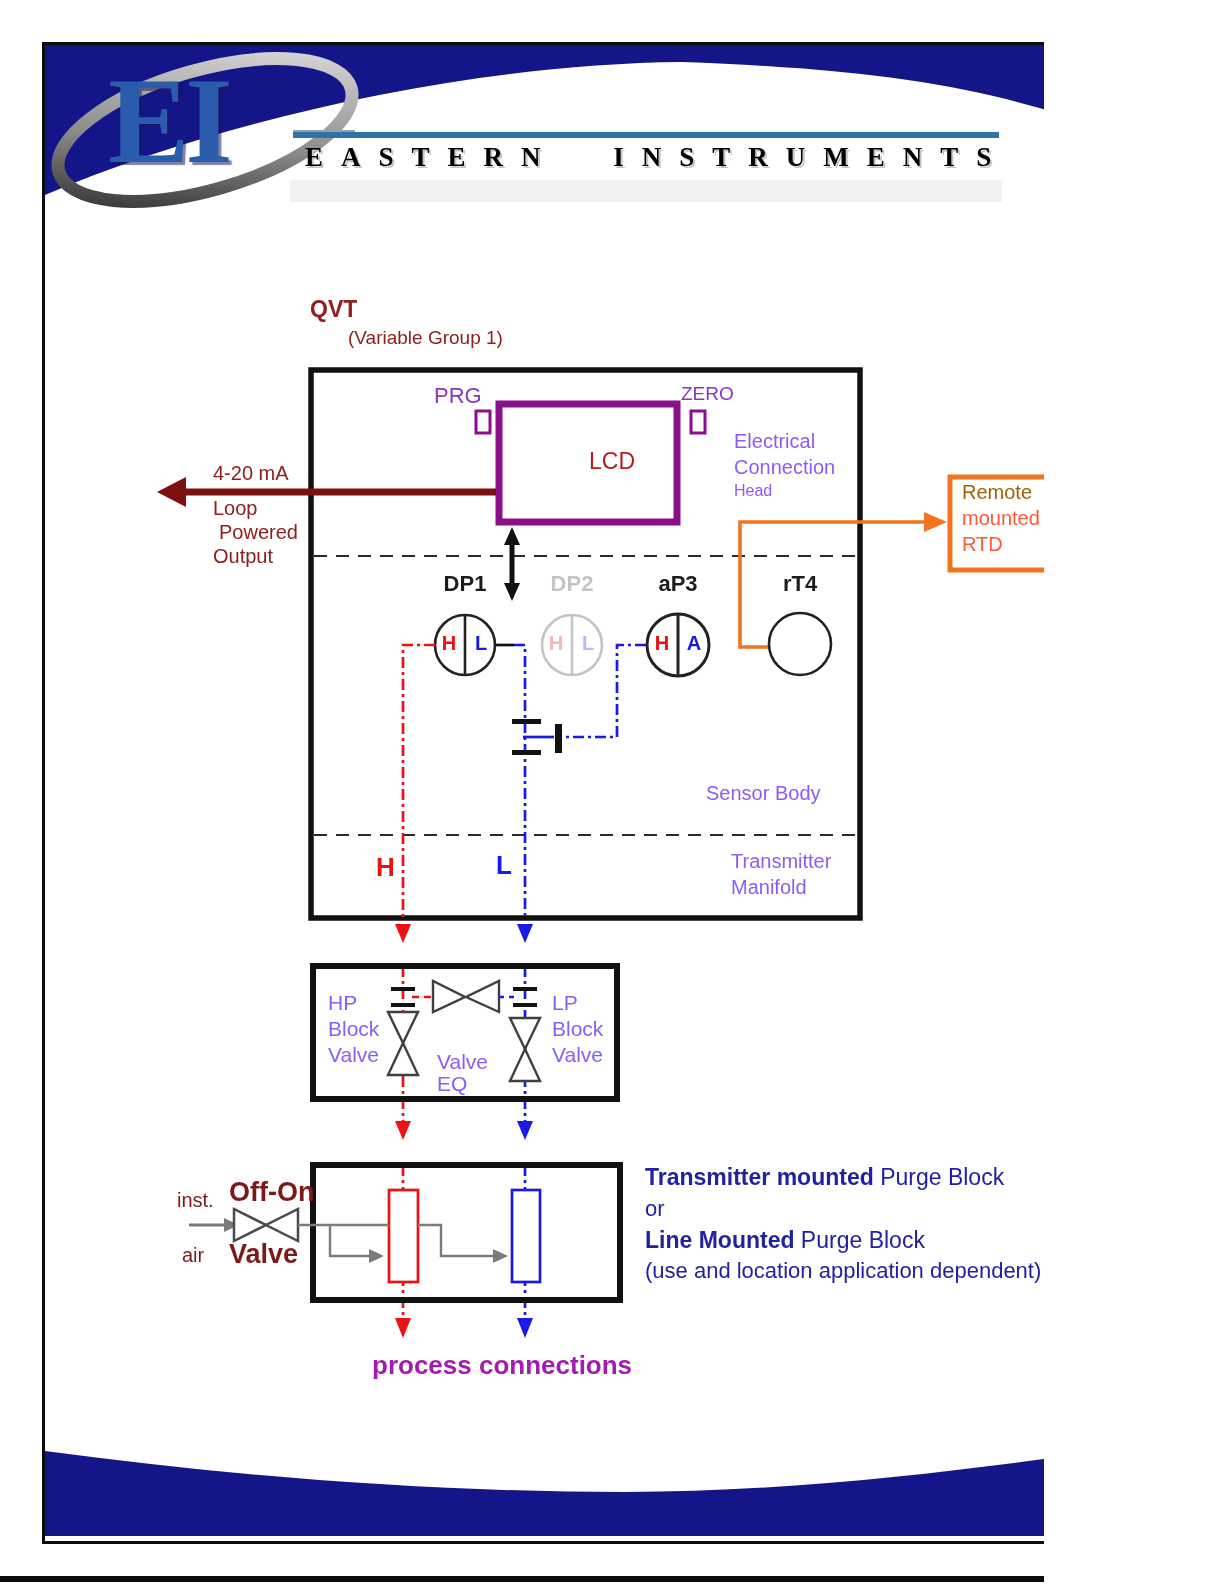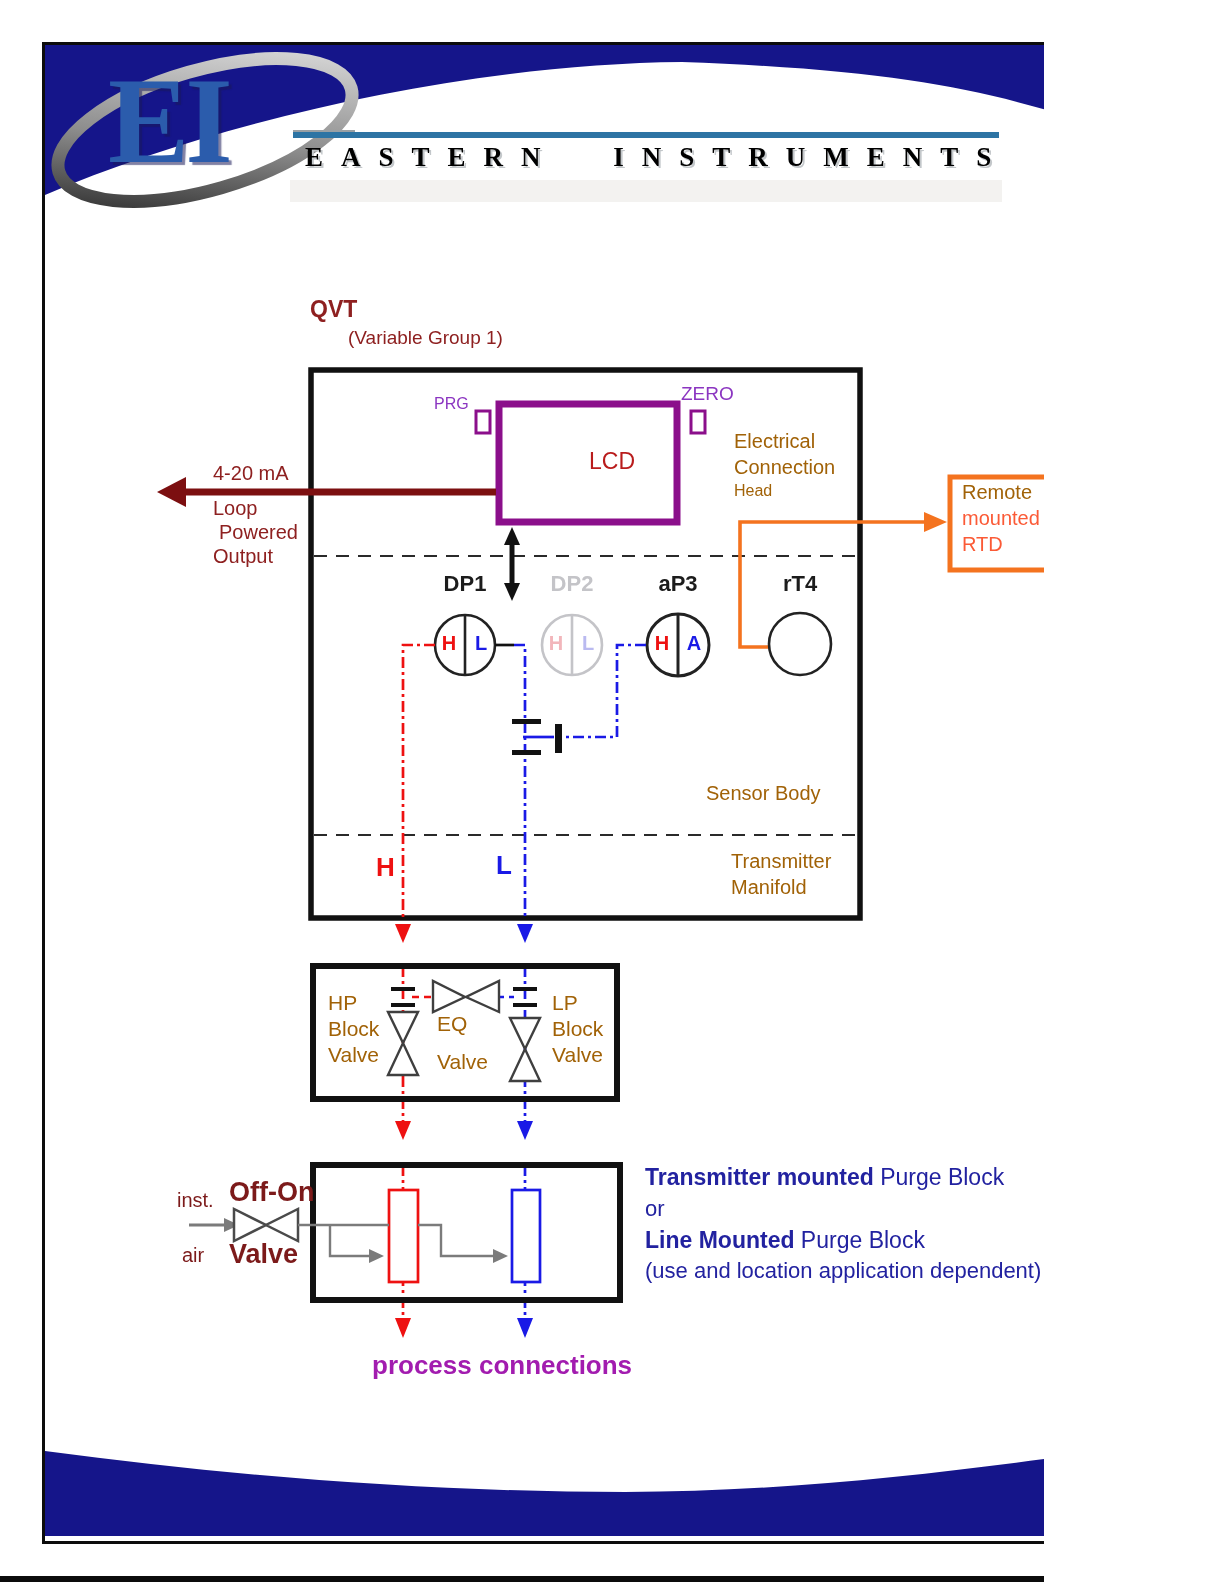--- a/index.html
+++ b/index.html
@@ -5,21 +5,21 @@
   html,body{margin:0;padding:0;background:#fff;}
   .page{position:relative;width:1044px;height:1585px;background:#ffffff;overflow:hidden;
         font-family:"Liberation Sans", sans-serif;}
   .abs{position:absolute;}
   .sheet{left:42px;top:42px;width:1140px;height:1496px;border:3px solid #0c0c0c;background:#fff;}
   .txt{position:absolute;white-space:nowrap;z-index:5;}
   .darkred{color:#8e2020;}
   .maroon{color:#7c1a1a;}
   .purpletxt{color:#8b35c1;}
   .navytxt{color:#2222a0;}
-  .blk{color:#a16207;}
+  .blk{color:#8b5cf6;}
   .brand-text{font-family:"Liberation Serif", serif;font-weight:bold;color:#000000;
               letter-spacing:18px;word-spacing:30px;font-size:27px;
               text-shadow:2px 2px 0 #c3c7ca;margin-left:13px;}
   .logo-ei{font-family:"Liberation Serif", serif;font-weight:bold;color:#2b5cac;
            font-size:122px;letter-spacing:-4px;line-height:1;
            text-shadow:3px 3px 1px rgba(25,25,90,0.55);}
   svg{position:absolute;left:0;top:0;z-index:3;}
   .under{z-index:1;}
   .center{transform:translateX(-50%);}
 </style>
@@ -131,21 +131,21 @@
     <path d="M298,1225 H389" fill="none" stroke="#7b7b7b" stroke-width="2.4"></path>
     <path d="M330,1225 V1256 H370" fill="none" stroke="#7b7b7b" stroke-width="2.4"></path>
     <polygon points="384,1256 369,1249 369,1263" fill="#7b7b7b"></polygon>
     <path d="M418,1225 H441 V1256 H494" fill="none" stroke="#7b7b7b" stroke-width="2.4"></path>
     <polygon points="508,1256 493,1249 493,1263" fill="#7b7b7b"></polygon>
   </svg>
 
   <div class="txt darkred" style="left:310px;top:296px;font-size:23px;font-weight:bold;">QVT</div>
   <div class="txt darkred" style="left:308px;top:327px;font-size:19px;margin-left:40px;">(Variable Group 1)</div>
 
-  <div class="txt purpletxt" style="left:434px;top:383px;font-size:16px;margin-top:12px;">PRG</div>
+  <div class="txt purpletxt" style="left:434px;top:383px;font-size:22px;">PRG</div>
   <div class="txt purpletxt" style="left:681px;top:383px;font-size:19px;">ZERO</div>
   <div class="txt center" style="left:612px;top:448px;font-size:23px;color:#b91c1c;">LCD</div>
 
   <div class="txt blk" style="left:734px;top:430px;font-size:20px;">Electrical</div>
   <div class="txt blk" style="left:734px;top:456px;font-size:20px;">Connection</div>
   <div class="txt blk" style="left:734px;top:482px;font-size:16px;">Head</div>
 
   <div class="txt darkred" style="left:213px;top:462px;font-size:20px;">4-20 mA</div>
   <div class="txt darkred" style="left:213px;top:497px;font-size:20px;">Loop</div>
   <div class="txt darkred" style="left:213px;top:521px;font-size:20px;margin-left:6px;">Powered</div>
@@ -170,21 +170,21 @@
   <div class="txt blk" style="left:706px;top:782px;font-size:20px;">Sensor Body</div>
   <div class="txt blk" style="left:731px;top:850px;font-size:20px;">Transmitter</div>
   <div class="txt blk" style="left:731px;top:876px;font-size:20px;">Manifold</div>
 
   <div class="txt" style="left:376px;top:852px;font-size:26px;font-weight:bold;color:#ee1111;">H</div>
   <div class="txt" style="left:496px;top:850px;font-size:26px;font-weight:bold;color:#1a1ae6;">L</div>
 
   <div class="txt blk" style="left:328px;top:991px;font-size:21px;">HP</div>
   <div class="txt blk" style="left:328px;top:1017px;font-size:21px;">Block</div>
   <div class="txt blk" style="left:328px;top:1043px;font-size:21px;">Valve</div>
-  <div class="txt blk" style="left:437px;top:1012px;font-size:21px;">EQ</div>
+  <div class="txt blk" style="left:437px;top:1072px;font-size:21px;">EQ</div>
   <div class="txt blk" style="left:437px;top:1050px;font-size:21px;">Valve</div>
   <div class="txt blk" style="left:552px;top:991px;font-size:21px;">LP</div>
   <div class="txt blk" style="left:552px;top:1017px;font-size:21px;">Block</div>
   <div class="txt blk" style="left:552px;top:1043px;font-size:21px;">Valve</div>
 
   <div class="txt maroon" style="left:177px;top:1189px;font-size:20px;text-align:center;">inst.</div>
   <div class="txt maroon" style="left:182px;top:1244px;font-size:20px;">air</div>
   <div class="txt maroon" style="left:229px;top:1177px;font-size:27px;font-weight:bold;">Off-On</div>
   <div class="txt maroon" style="left:229px;top:1239px;font-size:27px;font-weight:bold;">Valve</div>
 

